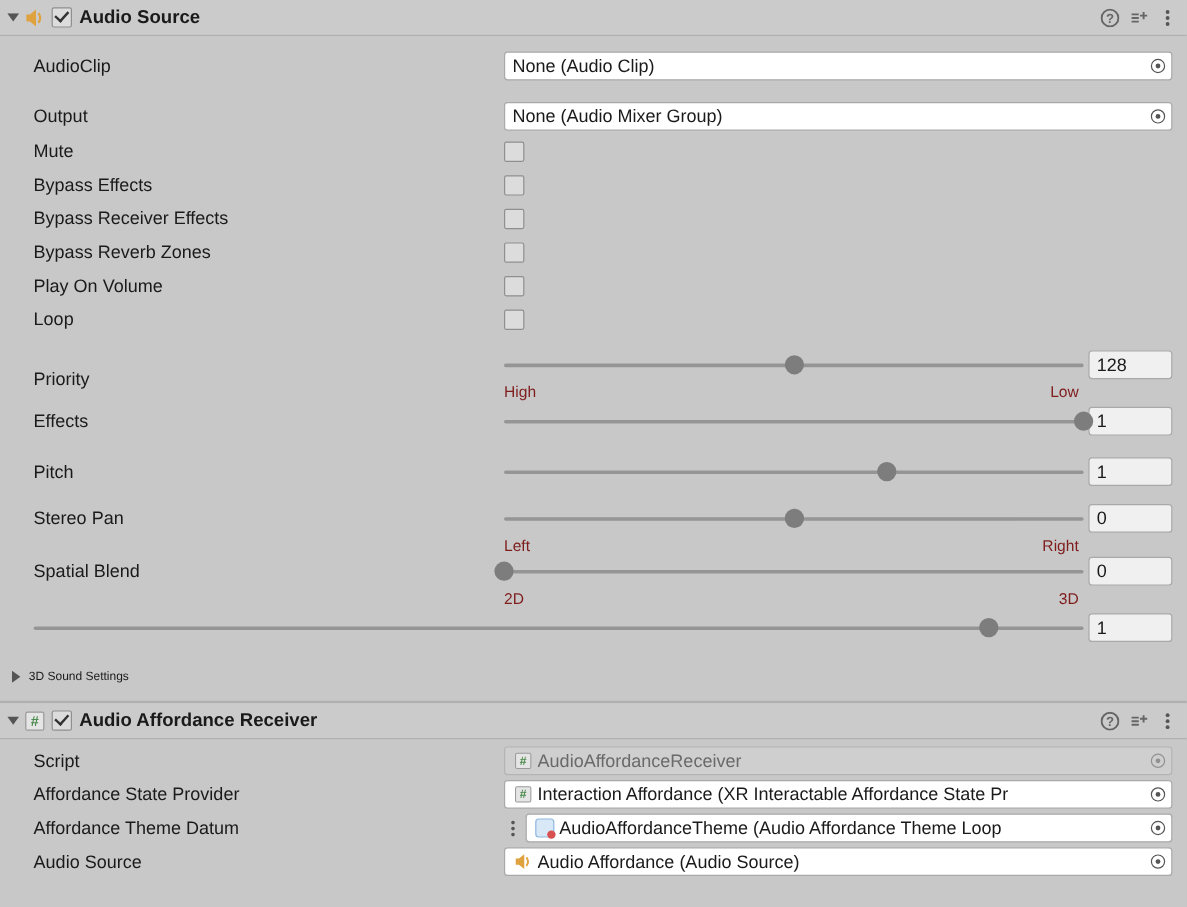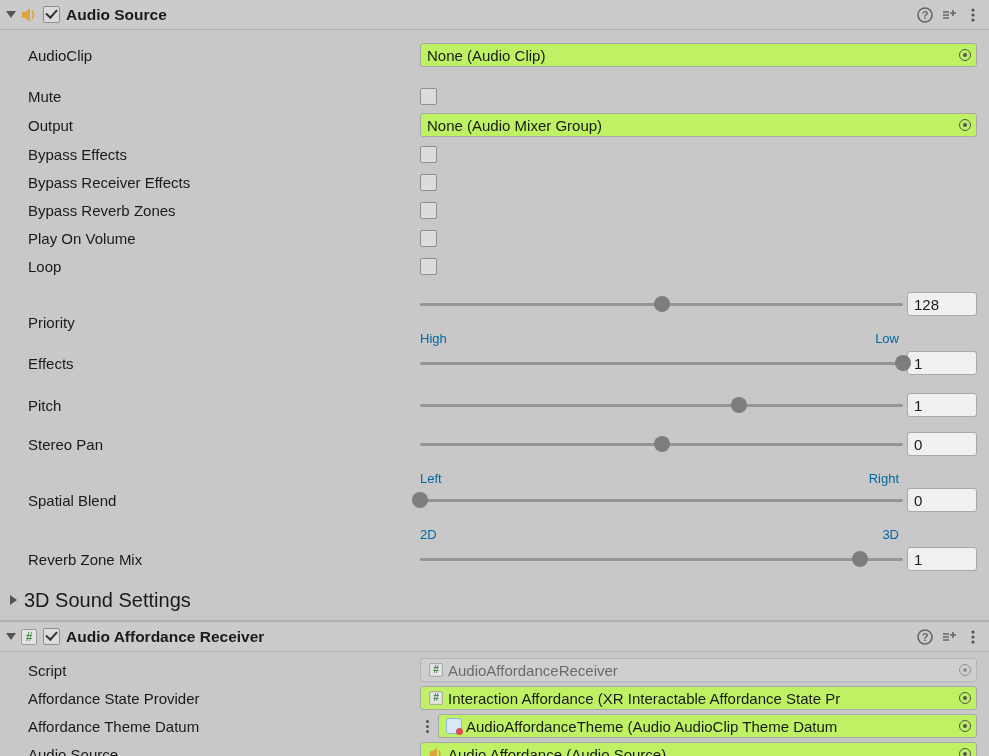--- a/index.html
+++ b/index.html
@@ -81,21 +81,21 @@
     flex: 0 0 392px;
     font-size: 15px;
   }
   .row .field { flex: 1 1 auto; display: flex; align-items: center; }
   .row.tight { min-height: 28px; }
 
   
   .objfield {
     flex: 1;
     height: 24px;
-    background: #bef264;
+    background: #ffffff;
     border: 1px solid #a9a9a9;
     border-radius: 3px;
     display: flex;
     align-items: center;
     padding: 0 22px 0 6px;
     position: relative;
     font-size: 15px;
     color: #1a1a1a;
     white-space: nowrap;
     overflow: hidden;
@@ -138,33 +138,33 @@
     width: 70px; height:24px;
     background:#f0f0f0;
     border:1px solid #a9a9a9;
     border-radius:3px;
     padding: 0 6px;
     font-size:15px;
     display:flex; align-items:center;
   }
   .scale-labels {
     display:flex; justify-content:space-between;
-    font-size:13px; color:#0369a1;
-    margin-top:15px;
+    font-size:13px; color:#7f1d1d;
+    margin-top:3px;
     margin-bottom:2px;
   }
   
   .slider-col { flex:1; display:flex; flex-direction:column; }
 
   
   .subfold {
     display:flex; align-items:center;
     height:28px;
     padding-left:10px;
-    font-size:20px;
+    font-size:10px;
   }
   .subfold .tri { margin-right:6px; display:flex; }
 
   
   .divider { height:2px; background:#b0b0b0; }
 
   .gap6  { height:6px; }
   .gap12 { height:12px; }
 
   
@@ -265,37 +265,37 @@
           <span class="txt">None (Audio Clip)</span>
           <span class="picker">
               <span class="picker-circle"></span>
             </span>
         </div>
       </div>
     </div>
 
     <div class="gap12"></div>
 
-    <div class="row tight">
-      <div class="label">Mute</div>
-      <div class="field">
-          <input type="checkbox" class="uchk" style="">
-        </div>
-    </div>
-
     <div class="row">
       <div class="label">Output</div>
       <div class="field">
         <div class="objfield">
           <span class="txt">None (Audio Mixer Group)</span>
           <span class="picker">
               <span class="picker-circle"></span>
             </span>
         </div>
       </div>
+    </div>
+
+    <div class="row tight">
+      <div class="label">Mute</div>
+      <div class="field">
+          <input type="checkbox" class="uchk" style="">
+        </div>
     </div>
     <div class="row tight">
       <div class="label">Bypass Effects</div>
       <div class="field">
           <input type="checkbox" class="uchk" style="">
         </div>
     </div>
     <div class="row tight">
       <div class="label">Bypass Receiver Effects</div>
       <div class="field">
@@ -409,21 +409,20 @@
             </div>
         </div>
         <div class="scale-labels" style="padding-right:78px">
           <span>2D</span>
           <span>3D</span>
         </div>
       </div>
     </div>
 
     <div class="row">
-      <div class="label">Reverb Zone Mix</div>
       <div class="slider-wrap">
         <div class="slider-area">
           <div class="track">
               <div class="thumb" style="left:91%"></div>
             </div>
         </div>
         <div class="numbox">
             <span>1</span>
           </div>
       </div>
@@ -510,21 +509,21 @@
       <div class="field">
         <div class="side-dots">
             <span></span>
             <span></span>
             <span></span>
           </div>
         <div class="objfield">
           <span class="lead-icon">
               <span class="blue-badge"></span>
             </span>
-          <span class="txt">AudioAffordanceTheme (Audio AudioClip Theme Datum</span>
+          <span class="txt">AudioAffordanceTheme (Audio Affordance Theme Loop</span>
           <span class="picker">
               <span class="picker-circle"></span>
             </span>
         </div>
       </div>
     </div>
 
     <div class="row tight">
       <div class="label">Audio Source</div>
       <div class="field">

